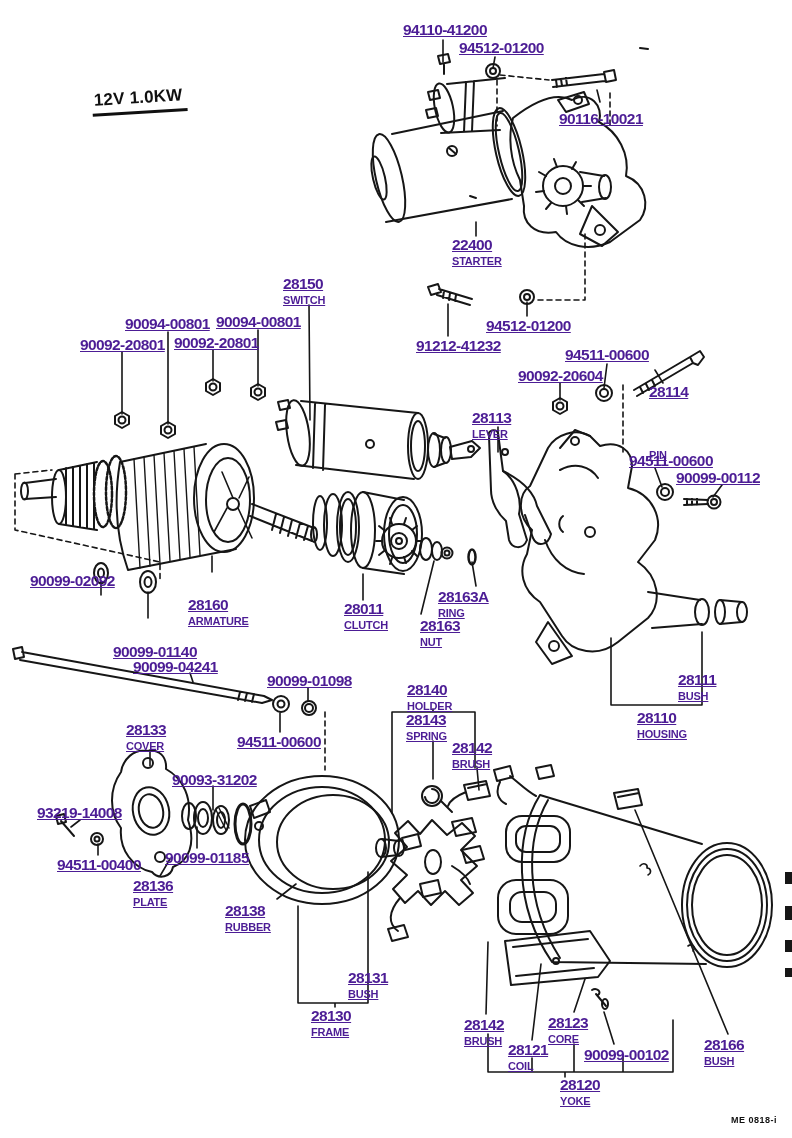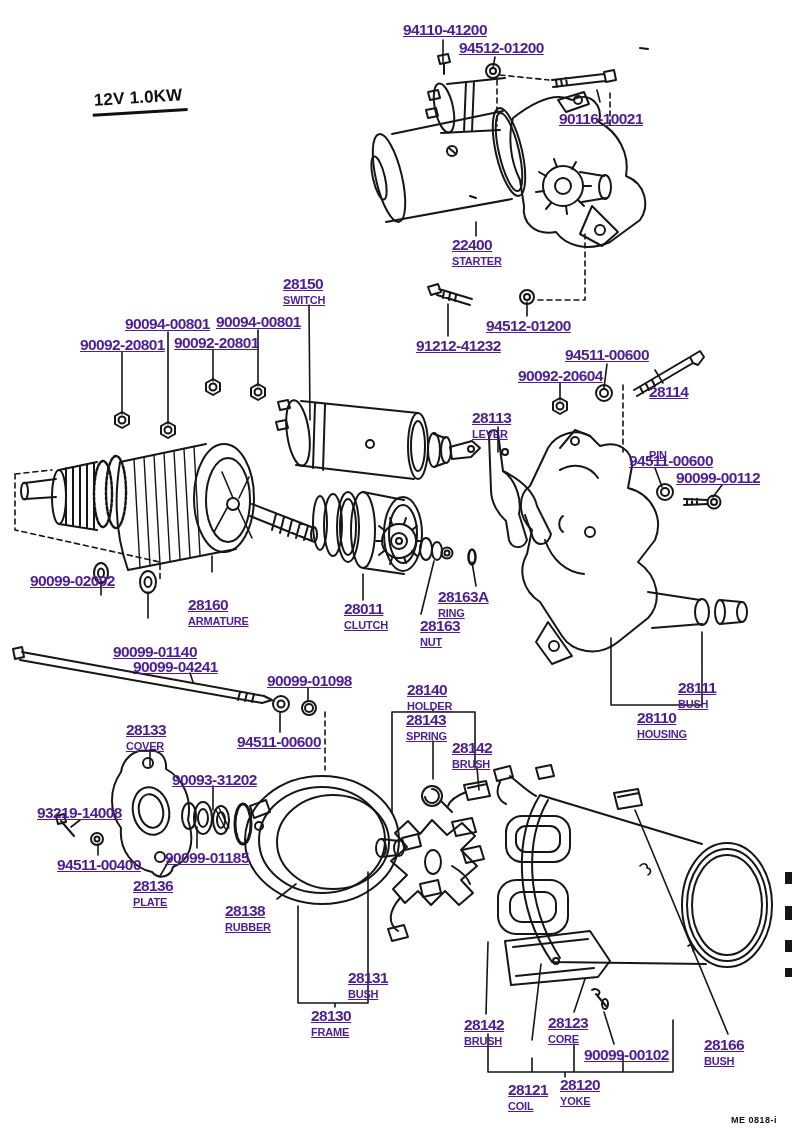--- a/index.html
+++ b/index.html
@@ -363,21 +363,21 @@
         <span class="pname">CLUTCH</span>
       </div>
       <div class="part-label" style="left: 438px; top: 588px;">
         <span class="code">28163A</span>
         <span class="pname">RING</span>
       </div>
       <div class="part-label" style="left: 400px; top: 617px; margin-left: 20px;">
         <span class="code">28163</span>
         <span class="pname">NUT</span>
       </div>
-      <div class="part-label" style="left: 678px; top: 671px; margin-top: 8px;">
+      <div class="part-label" style="left: 678px; top: 671px;">
         <span class="code">28111</span>
         <span class="pname">BUSH</span>
       </div>
       <div class="part-label" style="left: 637px; top: 709px;">
         <span class="code">28110</span>
         <span class="pname">HOUSING</span>
       </div>
       <div class="part-label" style="left: 133px; top: 658px;">
         <span class="code">90099-04241</span>
       </div>
@@ -432,21 +432,21 @@
         <span class="pname">FRAME</span>
       </div>
       <div class="part-label" style="left: 464px; top: 1016px;">
         <span class="code">28142</span>
         <span class="pname">BRUSH</span>
       </div>
       <div class="part-label" style="left: 548px; top: 1014px;">
         <span class="code">28123</span>
         <span class="pname">CORE</span>
       </div>
-      <div class="part-label" style="left: 508px; top: 1041px; margin-top: 40px;">
+      <div class="part-label" style="left: 508px; top: 1041px;">
         <span class="code">28121</span>
         <span class="pname">COIL</span>
       </div>
       <div class="part-label" style="left: 584px; top: 1046px; justify-content: flex-end;">
         <span class="code">90099-00102</span>
       </div>
       <div class="part-label" style="left: 704px; top: 1036px;">
         <span class="code">28166</span>
         <span class="pname">BUSH</span>
       </div>

